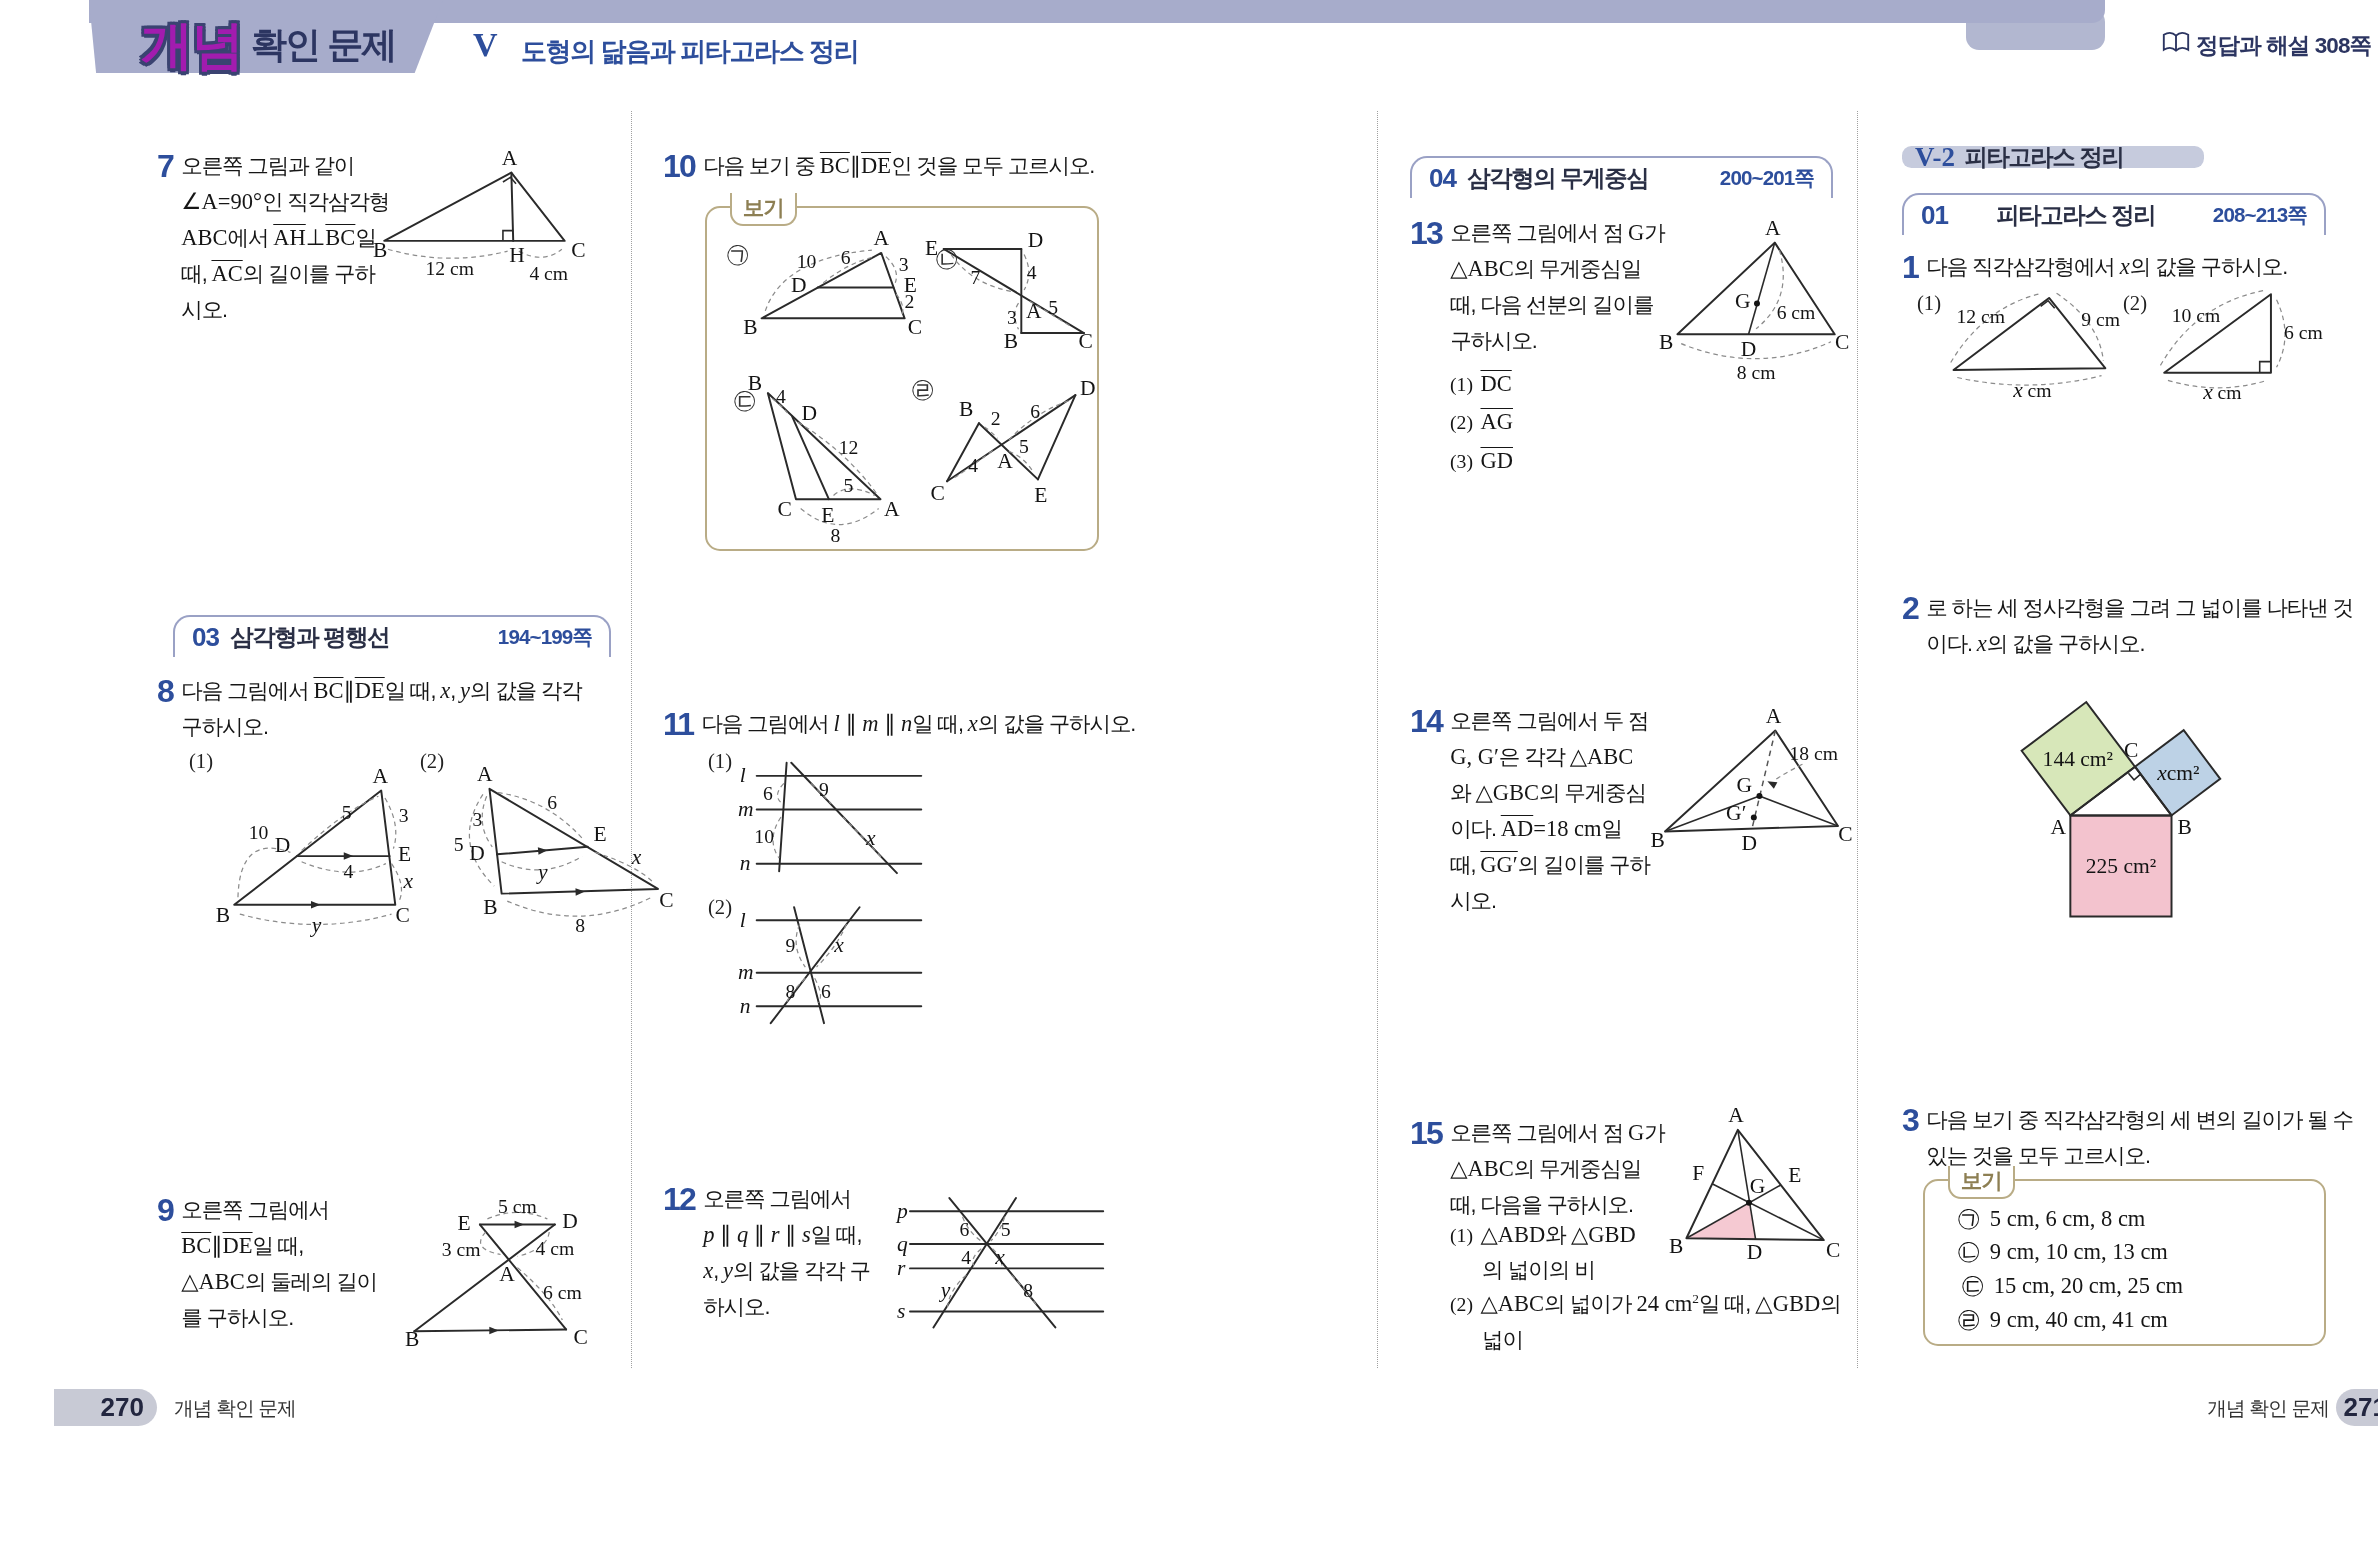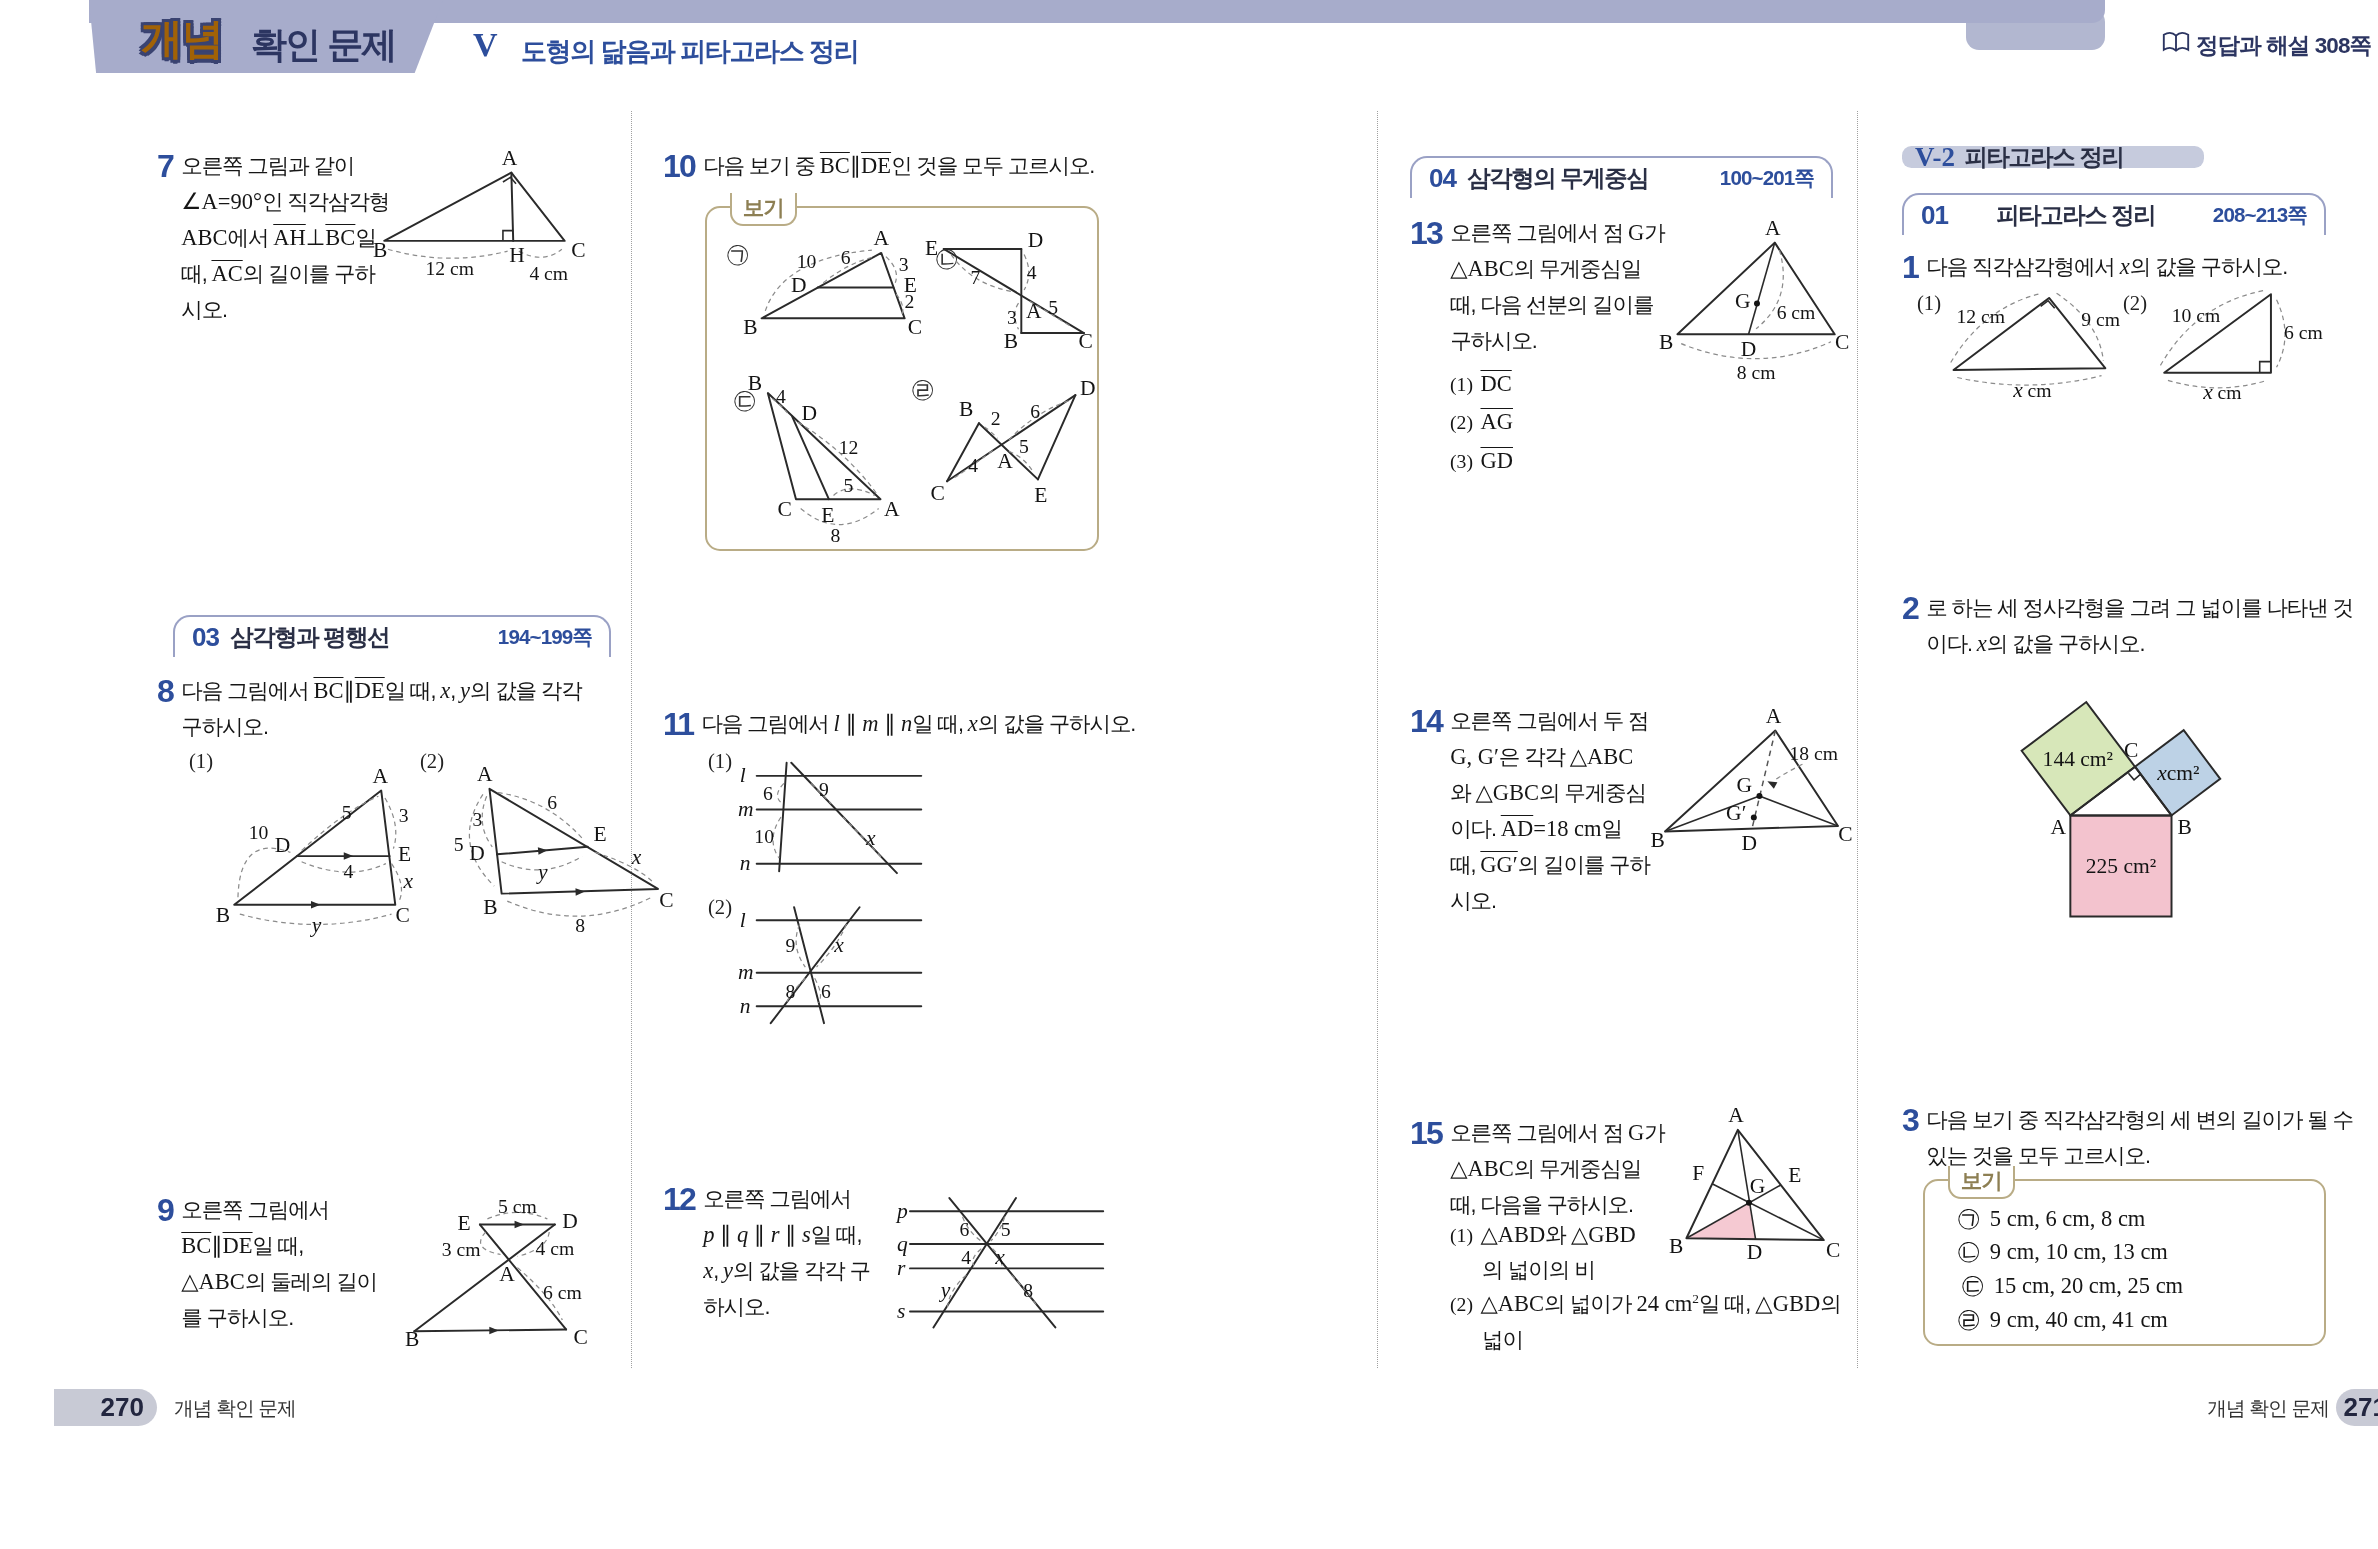--- a/index.html
+++ b/index.html
@@ -2,21 +2,21 @@
 <html style="font-size:15px"><head>
 <meta charset="utf-8">
 <style>
   html,body{margin:0;padding:0;background:#fff;}
   #page{position:relative;width:2379px;height:1550px;background:#ffffff;overflow:hidden;
         font-family:"Liberation Sans",sans-serif;color:#161616;}
   
   .band-strip{position:absolute;left:89px;top:0;width:2016px;height:23.4px;background:#a7accb;border-radius:0 0 13px 0;z-index:2;}
   .band-blob{position:absolute;left:89px;top:0;width:354px;height:73px;background:#a7accb;
              clip-path:polygon(0 0,100% 0,92% 100%,2% 100%);z-index:3;}
-  .logo-main{position:absolute;left:141px;top:11.2px;font-size:42px;font-weight:800;color:#a16207;z-index:4;letter-spacing:-0.9px;
+  .logo-main{position:absolute;left:141px;top:11.2px;font-size:52px;font-weight:800;color:#a21caf;z-index:4;letter-spacing:-0.9px;
     text-shadow:-2.8px -2.8px 0 #3a4371,2.8px -2.8px 0 #3a4371,-2.8px 2.8px 0 #3a4371,2.8px 2.8px 0 #3a4371,0 -2.8px 0 #3a4371,0 2.8px 0 #3a4371,-2.8px 0 0 #3a4371,2.8px 0 0 #3a4371,0 3.7px 0 #3a4371;}
   .logo-sub{position:absolute;left:251px;top:20.6px;font-size:36px;font-weight:800;color:#2c3561;z-index:4;letter-spacing:-1.9px;}
   .chapter-no{position:absolute;left:473px;top:26px;font-family:"Liberation Serif",serif;font-size:34px;font-weight:700;color:#2d4e9c;z-index:4;}
   .chapter-title{position:absolute;left:521px;top:34px;font-size:26px;font-weight:800;color:#2d4e9c;z-index:4;letter-spacing:-1.4px;}
   .header-tab{position:absolute;left:1966px;top:9.4px;width:139px;height:41px;background:#b2b7d0;border-radius:13px;z-index:1;}
   .answer-ref{position:absolute;left:2196px;top:30px;font-size:22.5px;font-weight:800;color:#2c3561;letter-spacing:-0.9px;}
   .book-icon{position:absolute;left:2161px;top:31px;}
   
   .vsep{position:absolute;top:111px;height:1257px;width:0;border-left:1.9px dotted #a0a0a0;}
   
@@ -370,21 +370,21 @@
     <text class="ts" x="118" y="42">5</text>
     <text class="ts" x="76" y="72">4</text>
     <text class="it" x="112" y="72">x</text>
     <text class="it" x="54" y="108">y</text>
     <text class="ts" x="142" y="108">8</text>
   </svg>
 
   <div class="secbox" style="left:1410px;top:156px;width:423px;">
     <span class="secnum">04</span>
     <span class="sectitle">삼각형의 무게중심</span>
-    <span class="secpages">100~201쪽</span>
+    <span class="secpages">200~201쪽</span>
   </div>
 
   <div class="prob" style="left:1410px;top:215px;">
     <div class="pnum">13</div>
     <div class="plines">
       <span class="pl"><span class="">오른쪽 그림에서 점 </span><span class="m">G</span><span class="">가</span></span>
       <span class="pl"><span class="m">△ABC</span><span class="">의 무게중심일</span></span>
       <span class="pl"><span class="">때, 다음 선분의 길이를</span></span>
       <span class="pl"><span class="">구하시오.</span></span>
     </div>

